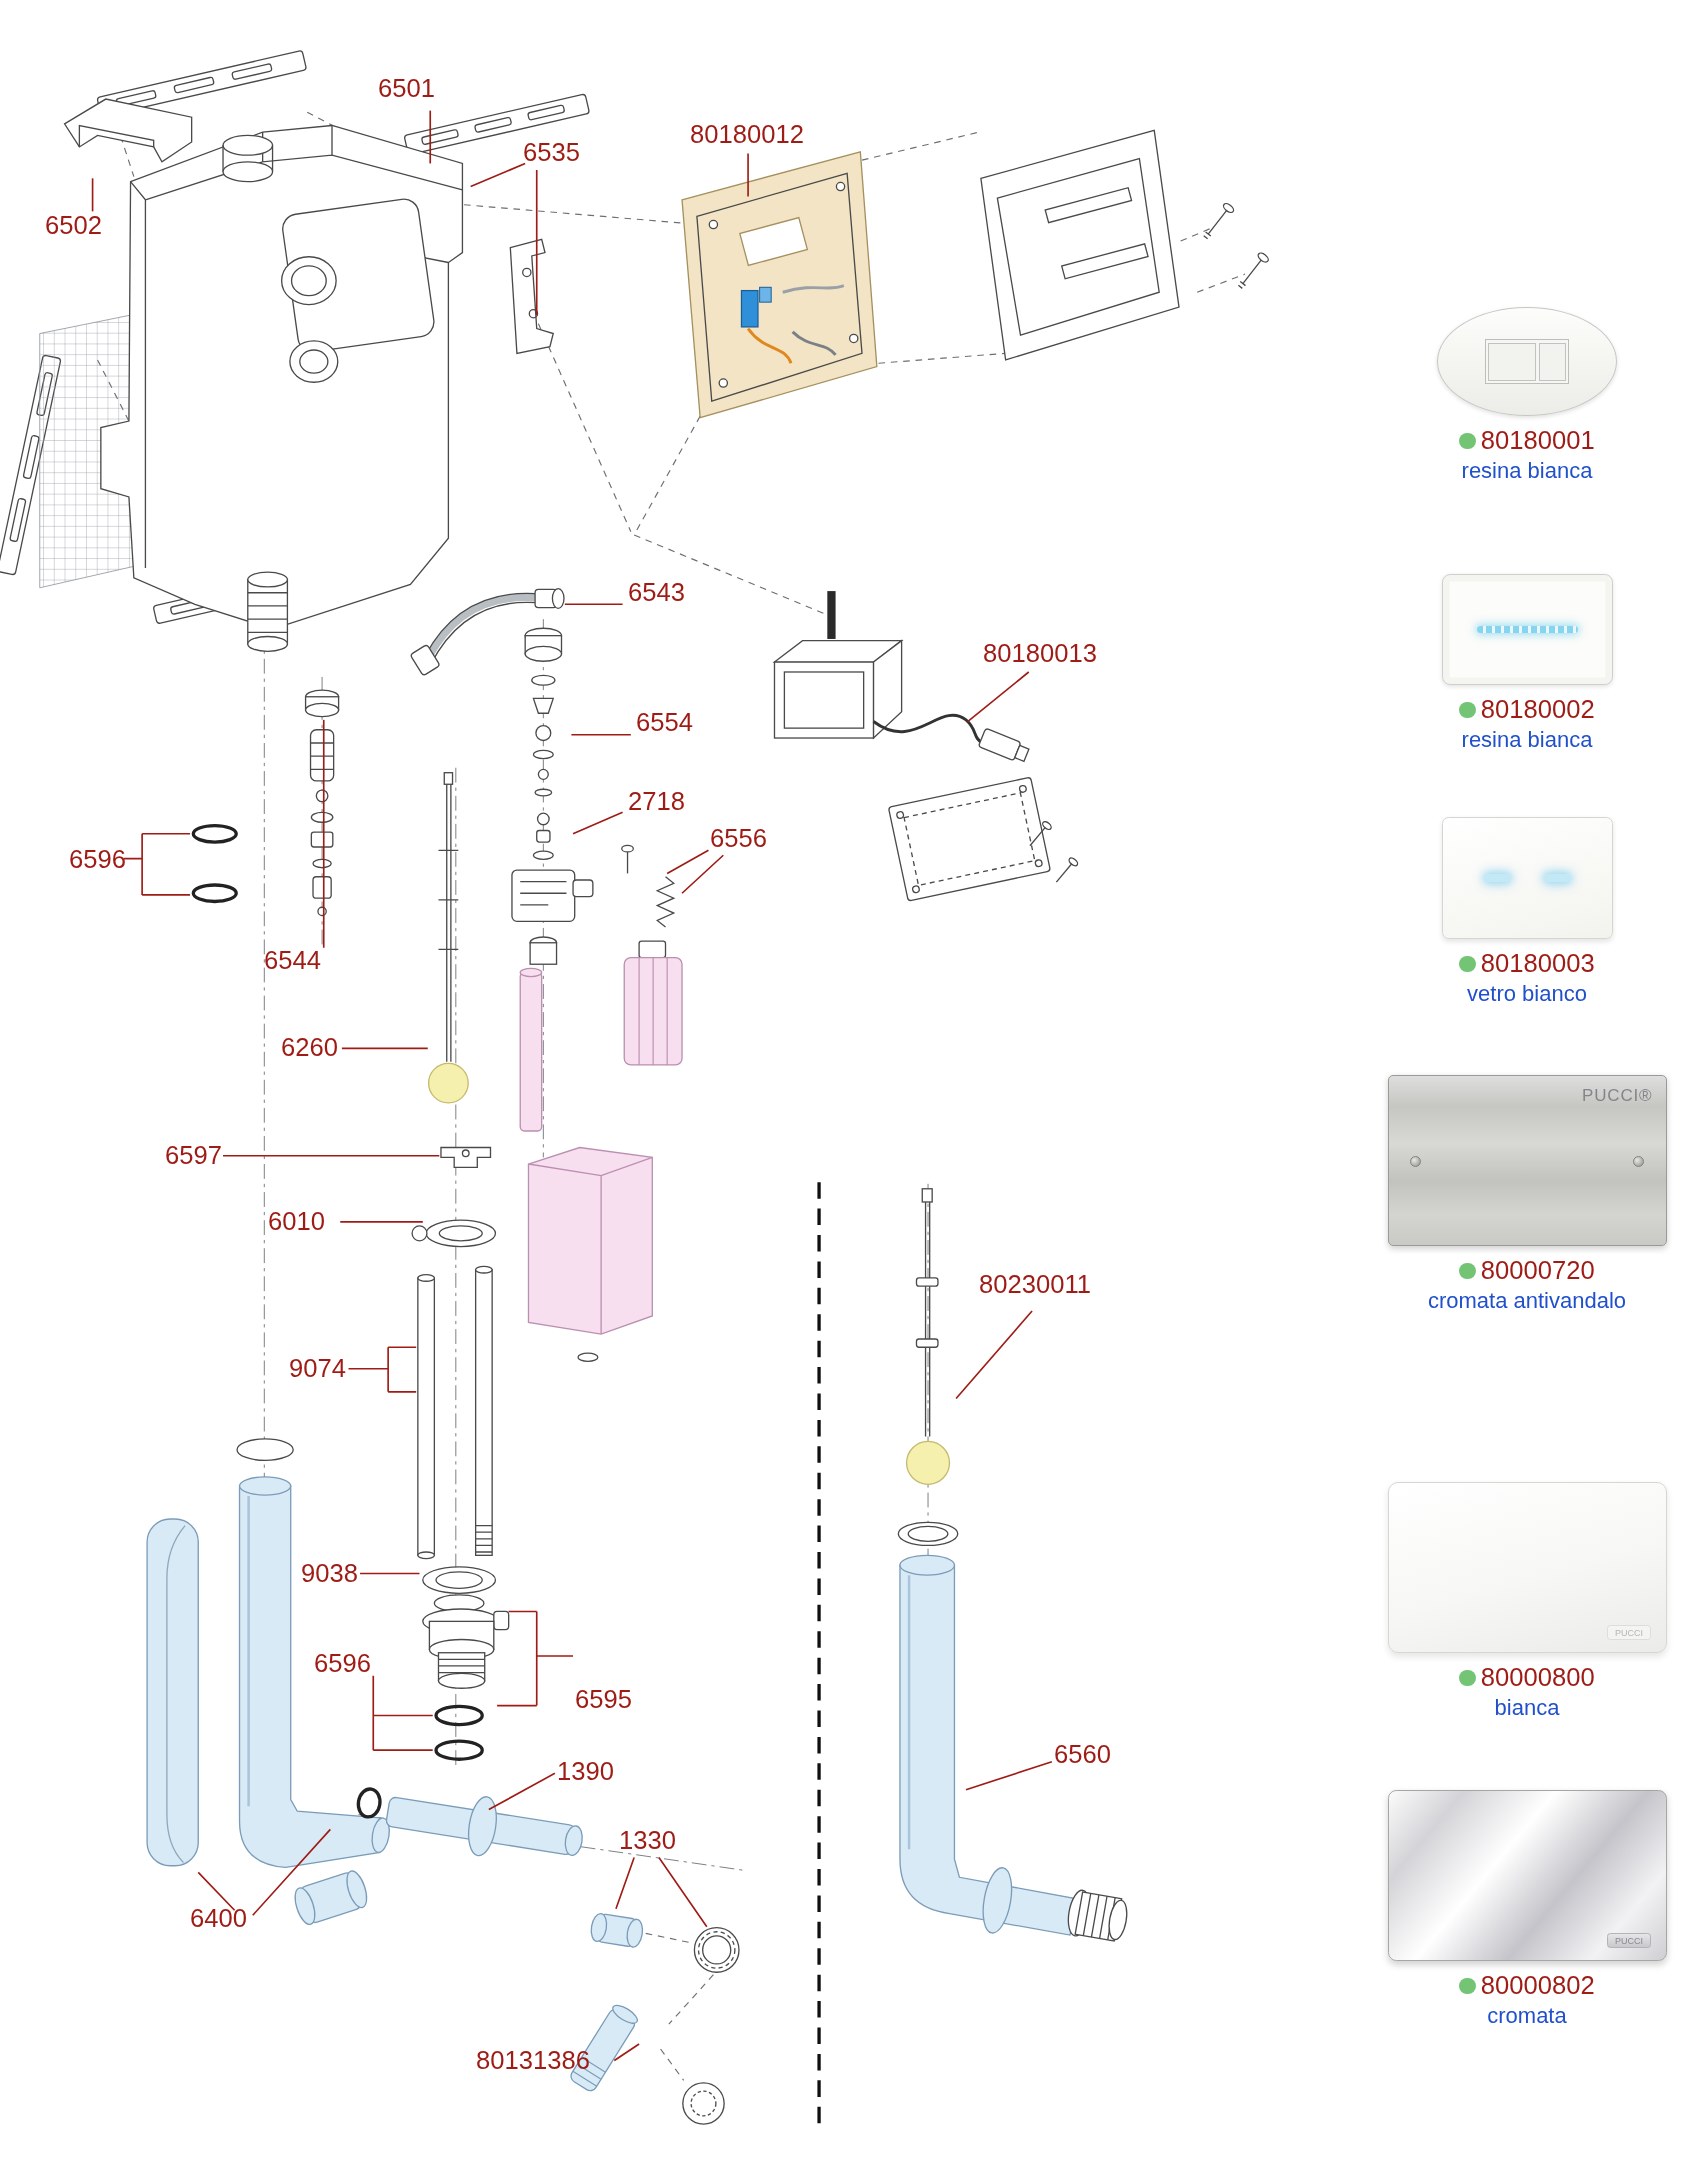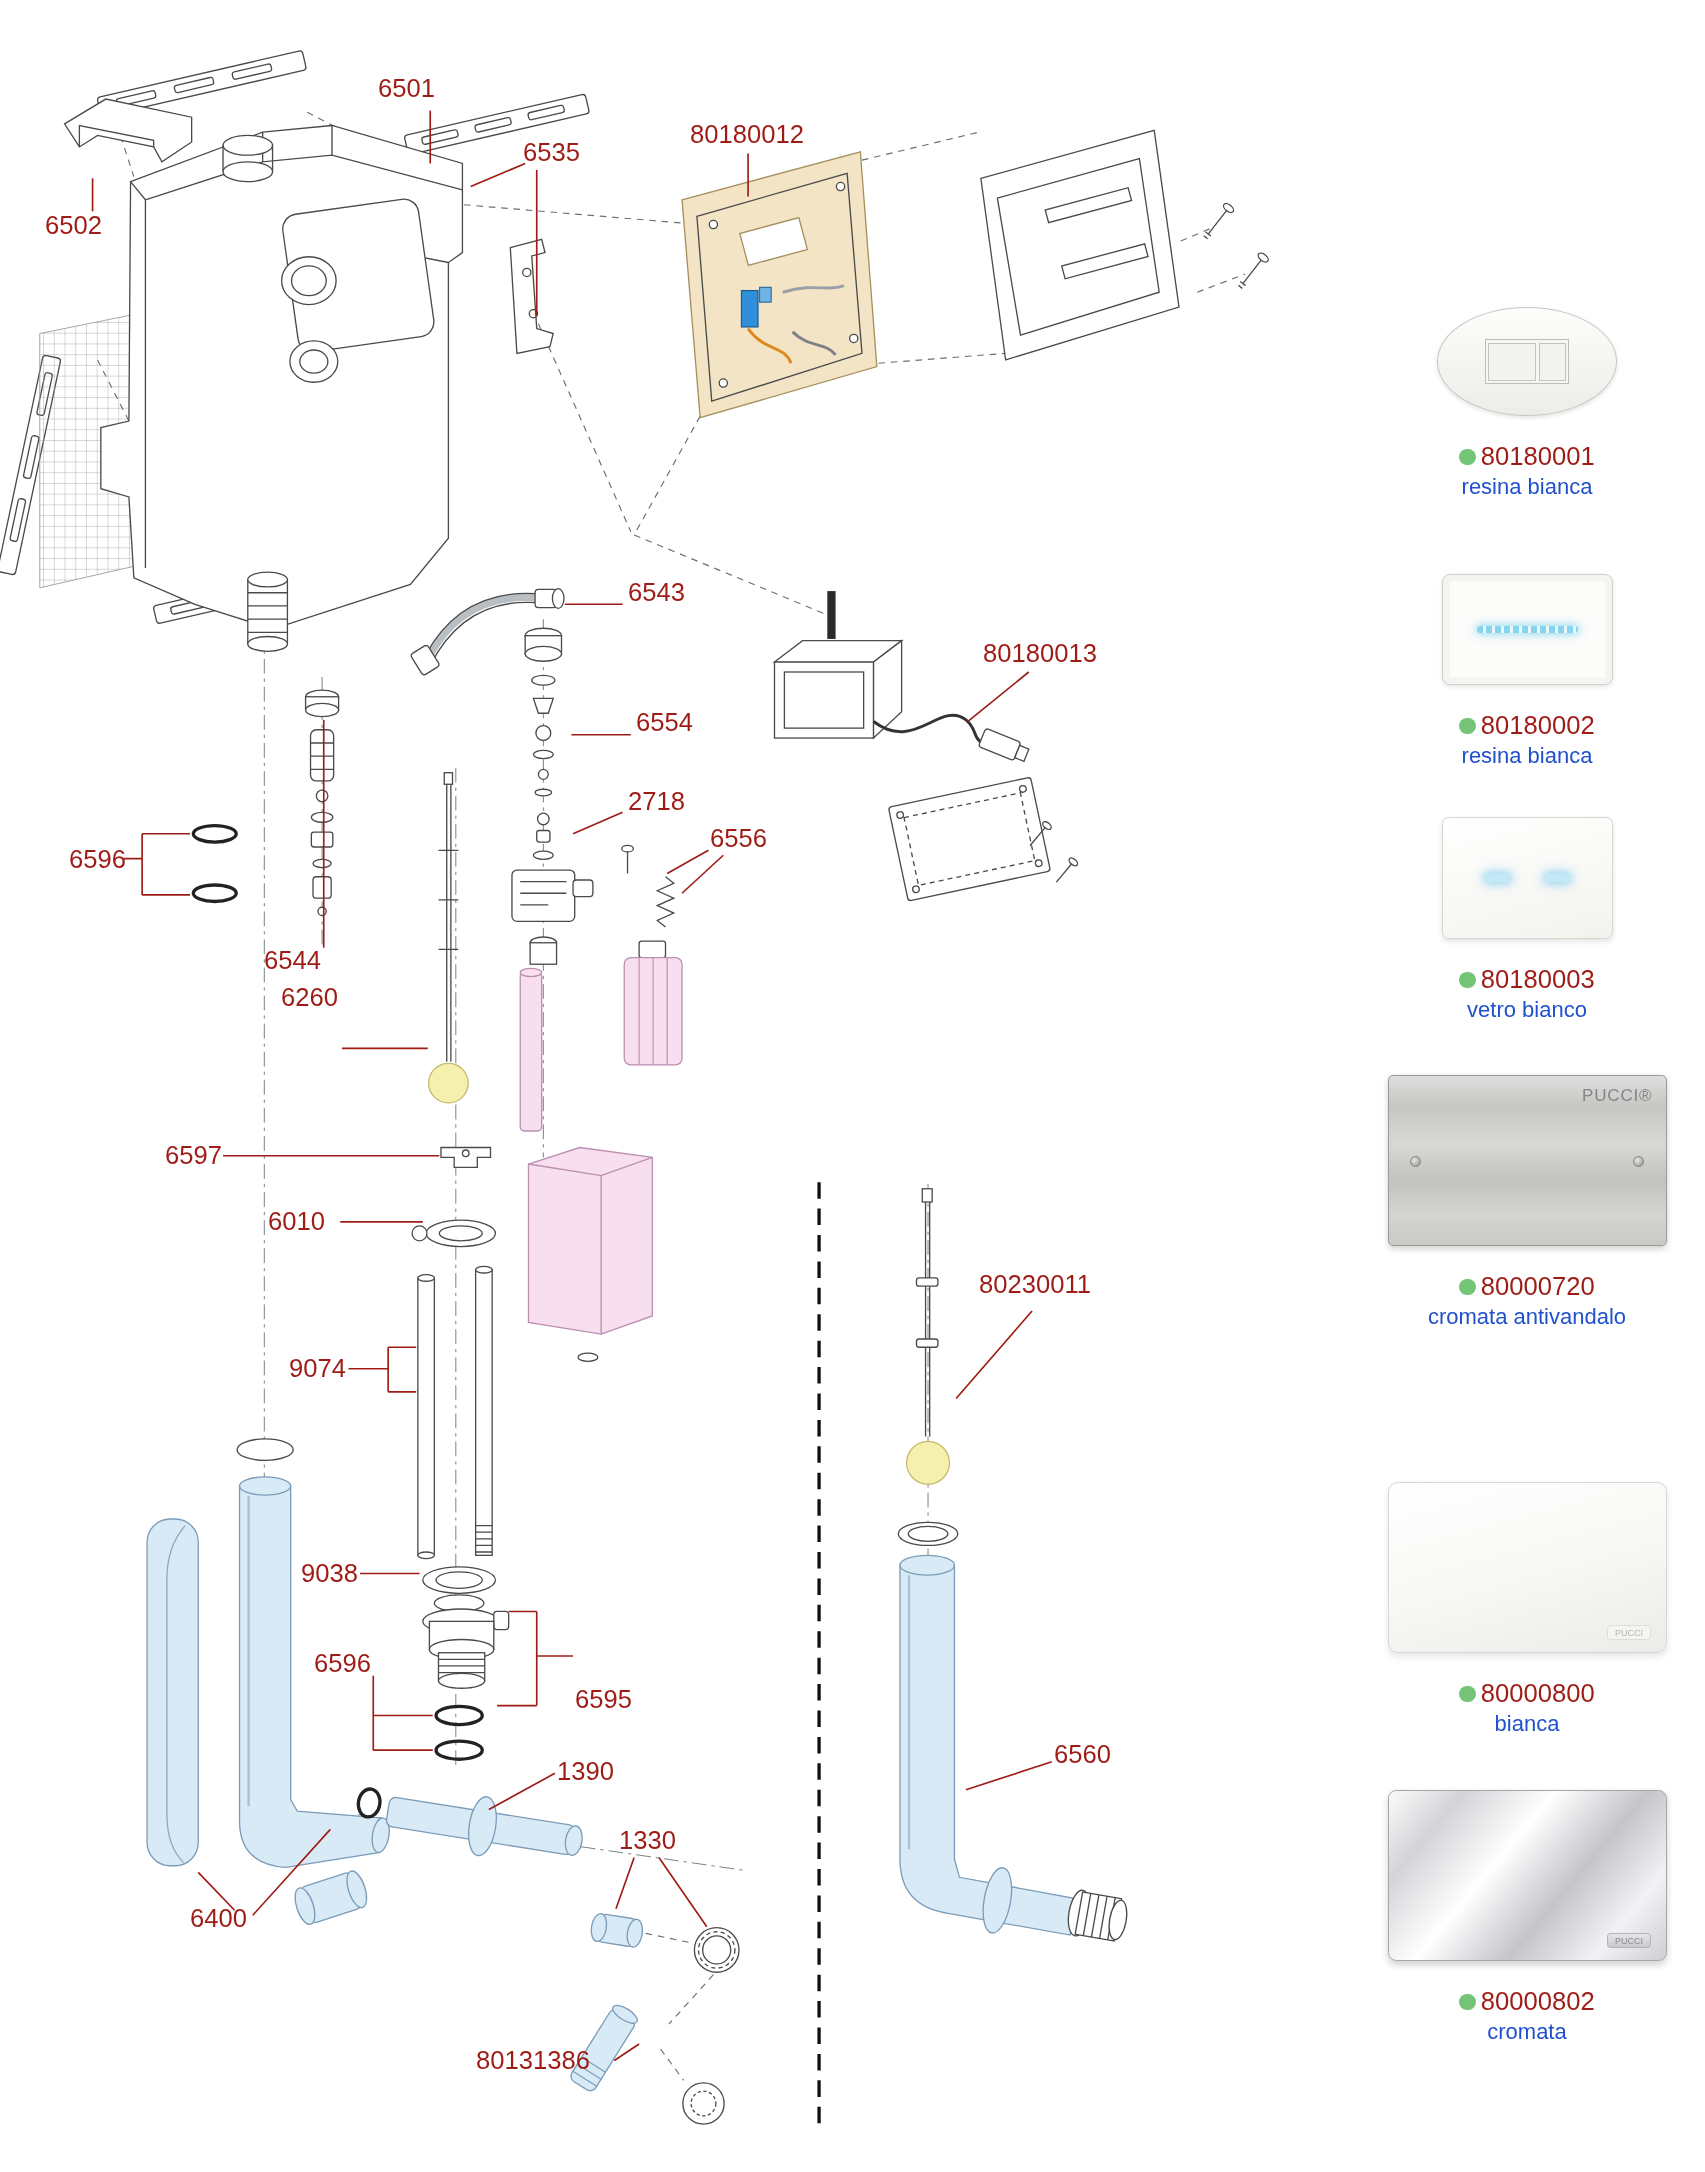--- a/index.html
+++ b/index.html
@@ -13,21 +13,21 @@
   .diagram .red{stroke:#9e1c15;fill:none;stroke-width:2;}
   .diagram .pipe{fill:#d9eaf7;stroke:#7b9cb8;stroke-width:1.6;}
   .diagram .pink{fill:#f8dff0;stroke:#bb8fb0;stroke-width:1.6;}
   .diagram .yellow{fill:#f6f0ae;stroke:#c5ba6e;stroke-width:1.6;}
   .diagram .beige{fill:#f2e4c5;stroke:#a5905e;stroke-width:1.6;}
   .diagram .blk{stroke:#222;fill:none;stroke-width:4;}
 
   .part-label{position:absolute;color:#9e1c15;font-size:25.6px;line-height:1;white-space:nowrap;}
 
   .product-card{position:absolute;left:1366px;width:322px;display:flex;flex-direction:column;align-items:center;}
-  .code-row{display:flex;align-items:center;gap:5px;margin-top:28px;}
+  .code-row{display:flex;align-items:center;gap:5px;margin-top:12px;}
   .bullet{width:16.5px;height:16.5px;border-radius:50%;background:#74c476;flex:0 0 auto;}
   .code{color:#9e1c15;font-size:25.6px;line-height:1;}
   .desc{color:#2050cc;font-size:22px;line-height:1;margin-top:6.6px;}
 
   .oval-plate{width:178px;height:107px;border-radius:50%;background:linear-gradient(180deg,#fdfdfb,#ecece8);
     border:1.7px solid #c6c6c2;display:flex;align-items:center;justify-content:center;box-shadow:0 1.7px 4.1px rgba(0,0,0,.12);}
   .oval-plate .btns{display:flex;gap:2.5px;border:0.8px solid #bdbdb9;background:#f6f6f4;padding:2.5px;}
   .btn-large{width:46px;height:36px;background:#f2f2ee;border:0.8px solid #c2c2be;}
   .btn-small{width:25px;height:36px;background:#f2f2ee;border:0.8px solid #c2c2be;}
 
@@ -455,21 +455,21 @@
 <div class="part-label" style="left:45px;top:213px">6502</div>
 <div class="part-label" style="left:523px;top:140px">6535</div>
 <div class="part-label" style="left:690px;top:122px">80180012</div>
 <div class="part-label" style="left:628px;top:580px">6543</div>
 <div class="part-label" style="left:983px;top:641px">80180013</div>
 <div class="part-label" style="left:636px;top:710px">6554</div>
 <div class="part-label" style="left:628px;top:789px">2718</div>
 <div class="part-label" style="left:710px;top:826px">6556</div>
 <div class="part-label" style="left:69px;top:847px">6596</div>
 <div class="part-label" style="left:264px;top:948px">6544</div>
-<div class="part-label" style="left:281px;top:985px">6260</div>
+<div class="part-label" style="left:281px;top:1035px">6260</div>
 <div class="part-label" style="left:165px;top:1143px">6597</div>
 <div class="part-label" style="left:268px;top:1209px">6010</div>
 <div class="part-label" style="left:289px;top:1356px">9074</div>
 <div class="part-label" style="left:301px;top:1561px">9038</div>
 <div class="part-label" style="left:314px;top:1651px">6596</div>
 <div class="part-label" style="left:575px;top:1687px">6595</div>
 <div class="part-label" style="left:557px;top:1759px">1390</div>
 <div class="part-label" style="left:619px;top:1828px">1330</div>
 <div class="part-label" style="left:190px;top:1906px">6400</div>
 <div class="part-label" style="left:476px;top:2048px">80131386</div>

